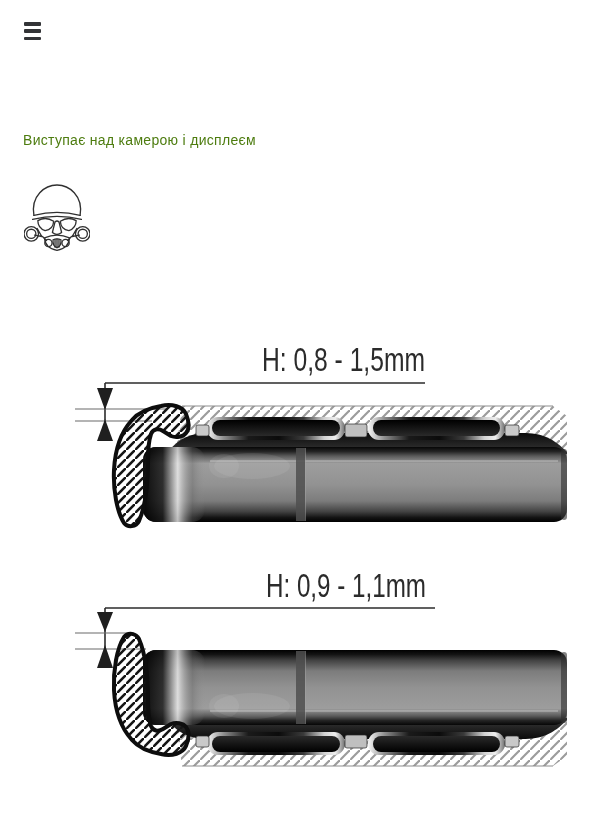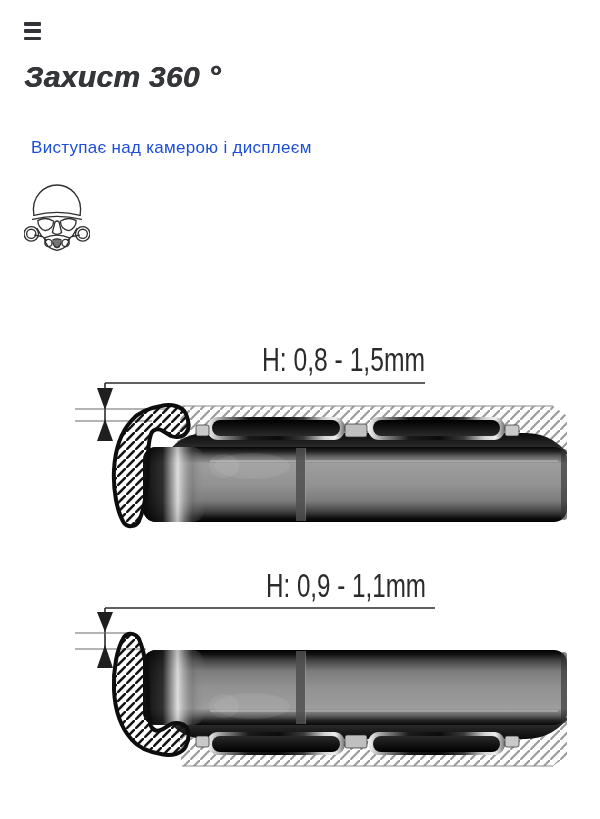--- a/index.html
+++ b/index.html
@@ -6,37 +6,36 @@
   .page{position:relative;width:600px;height:819px;background:#ffffff;overflow:hidden;
         font-family:"Liberation Sans",sans-serif;}
   
   .menu-btn{position:absolute;left:24px;top:21px;width:22px;height:24px;border:none;background:transparent;
             cursor:pointer;padding:0;}
   .menu-btn span{display:block;width:17px;height:3.6px;background:#333437;border-radius:1px;margin:0 0 3.8px 0;}
   
   .title{position:absolute;left:24px;top:60px;margin:0;font-size:30px;line-height:34px;
          font-weight:700;font-style:italic;color:#35363a;letter-spacing:.3px;
          text-shadow:.6px 0 0 #35363a;}
-  .subtitle{position:absolute;left:23px;top:128px;margin:8px;font-size:17px;line-height:24px;
-            font-weight:400;color:#1d4ed8;letter-spacing:.3px;}
+  .subtitle{position:absolute;left:23px;top:128px;margin:0;font-size:14px;line-height:24px;
+            font-weight:400;color:#4d7c0f;letter-spacing:.3px;}
   .helmet{position:absolute;left:24px;top:180px;width:66px;height:76px;}
   .diagram-stage{position:absolute;left:0;top:330px;width:600px;height:489px;}
 </style>
 </head>
 <body>
 
 <div class="page">
 
   <button class="menu-btn" aria-label="menu">
     <span></span>
     <span></span>
     <span></span>
   </button>
 
-  <h1 class="title">Захист 360 °</h1>
   <p class="subtitle">Виступає над камерою і дисплеєм</p>
 
   <svg class="helmet" viewBox="0 0 100 112" fill="none" stroke="#303030" stroke-width="2" stroke-linecap="round" stroke-linejoin="round">
     <path d="M15,52 C10,22 32,6 50,6 C68,6 90,22 85,52"></path>
     <path d="M15,52 Q50,43 85,52"></path>
     <path d="M13,58 Q50,49 87,58"></path>
     <path d="M21,60 Q33,53 45,61 Q44,74 32,75 Q21,71 21,60 Z"></path>
     <path d="M79,60 Q67,53 55,61 Q56,74 68,75 Q79,71 79,60 Z"></path>
     <path d="M47,62 L43,78 Q50,84 57,78 L53,62 Q50,59 47,62 Z"></path>
     <circle cx="11" cy="80" r="11"></circle>

